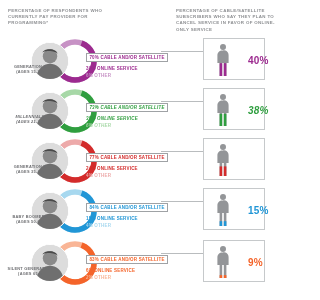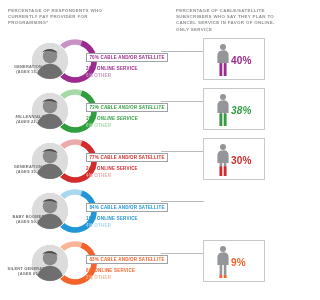--- a/index.html
+++ b/index.html
@@ -46,21 +46,21 @@
   .stat-sub.s2{padding-top:2px;}
 
   
   .conn{position:absolute;top:14.5px;left:161px;width:43px;height:0.7px;
         background:#b9bcbe;}
 
   
   .card{position:absolute;left:203px;top:2px;width:62px;height:42px;
         border:0.7px solid #c6c9cb;box-sizing:border-box;background:#fff;}
   .fig{position:absolute;left:9px;top:5px;width:20px;height:32px;}
-  .pct{position:absolute;left:27px;top:0;height:42px;display:flex;
+  .pct{position:absolute;left:44px;top:0;height:42px;display:flex;
        align-items:center;font-size:10px;font-weight:700;letter-spacing:.2px;}
 </style>
 </head>
 <body>
 
 <div class="page">
 
   <div class="hdr hdr-left">PERCENTAGE OF RESPONDENTS WHO CURRENTLY PAY PROVIDER FOR PROGRAMMING*</div>
   <div class="hdr hdr-right">PERCENTAGE OF CABLE/SATELLITE SUBSCRIBERS WHO SAY THEY PLAN TO CANCEL SERVICE IN FAVOR OF ONLINE-ONLY SERVICE</div>
 
@@ -154,41 +154,54 @@
             <defs>
               <clipPath id="cp2">
                 <path d="M10 0 a3 3 0 0 1 0 6 a3 3 0 0 1 0 -6 Z M10 6.4 c-4 0-5.6 2-5.6 5.2 v7.4 h2.2 V32 h2.6 V19 h1.6 V32 h2.6 V18.9 h2.2 v-7.4 c0-3.2-1.6-5.2-5.6-5.2 Z"></path>
               </clipPath>
             </defs>
             <g clip-path="url(#cp2)">
               <rect x="0" y="0" width="20" height="32" fill="#939598"></rect>
               <rect x="0" y="22.4" width="20" height="9.600000000000001" fill="#d32b2b"></rect>
             </g>
           </svg>
-          <div class="pct" style="color: rgb(211, 43, 43);">30%</div>
         </div>
       </div>
       <div class="row" style="top: 186px;">
         <div class="ring">
           <svg width="46" height="46" viewBox="0 0 46 46">
             <circle cx="23" cy="23" r="19" fill="none" stroke="#a7d8ef" stroke-width="5.5"></circle>
             <circle cx="23" cy="23" r="19" fill="none" stroke="#2196d6" stroke-width="5.5" stroke-linecap="butt" stroke-dasharray="82.22930275212066 37.15121808429147" transform="rotate(-70 23 23)"></circle>
           </svg>
         </div>
         <div class="photo">
           <svg class="face" viewBox="0 0 38 38">
             <rect width="38" height="38" fill="#dcdcdc"></rect>
             <circle cx="19" cy="14" r="7.6" fill="#8a8a8a"></circle>
             <path d="M4 38 C6 26 13 22 19 22 C25 22 32 26 34 38 Z" fill="#6f6f6f"></path>
             <path d="M11 11 C11 5 27 5 27 12 C27 8 11 7 11 11 Z" fill="#4a4a4a"></path>
           </svg>
         </div>
         <div class="genlab"><span>BABY BOOMERS</span><br><span class="sub">(AGES 50-64)</span></div>
         <div class="stats"><div class="stat-main" style="color: rgb(33, 150, 214);">84% CABLE AND/OR SATELLITE</div><div class="stat-sub s2" style="color: rgb(33, 150, 214);">15% ONLINE SERVICE</div><div class="stat-sub" style="color: rgb(167, 216, 239);">4% OTHER</div></div>
         <div class="conn"></div>
+        <div class="card">
+          <svg class="fig" viewBox="0 0 20 32">
+            <defs>
+              <clipPath id="cp3">
+                <path d="M10 0 a3 3 0 0 1 0 6 a3 3 0 0 1 0 -6 Z M10 6.4 c-4 0-5.6 2-5.6 5.2 v7.4 h2.2 V32 h2.6 V19 h1.6 V32 h2.6 V18.9 h2.2 v-7.4 c0-3.2-1.6-5.2-5.6-5.2 Z"></path>
+              </clipPath>
+            </defs>
+            <g clip-path="url(#cp3)">
+              <rect x="0" y="0" width="20" height="32" fill="#939598"></rect>
+              <rect x="0" y="27.2" width="20" height="4.800000000000001" fill="#2196d6"></rect>
+            </g>
+          </svg>
+          <div class="pct" style="color: rgb(33, 150, 214);">15%</div>
+        </div>
       </div>
       <div class="row" style="top: 238px;">
         <div class="ring">
           <svg width="46" height="46" viewBox="0 0 46 46">
             <circle cx="23" cy="23" r="19" fill="none" stroke="#f9b596" stroke-width="5.5"></circle>
             <circle cx="23" cy="23" r="19" fill="none" stroke="#f4642a" stroke-width="5.5" stroke-linecap="butt" stroke-dasharray="81.25038248126208 38.13013835515005" transform="rotate(-70 23 23)"></circle>
           </svg>
         </div>
         <div class="photo">
           <svg class="face" viewBox="0 0 38 38">

